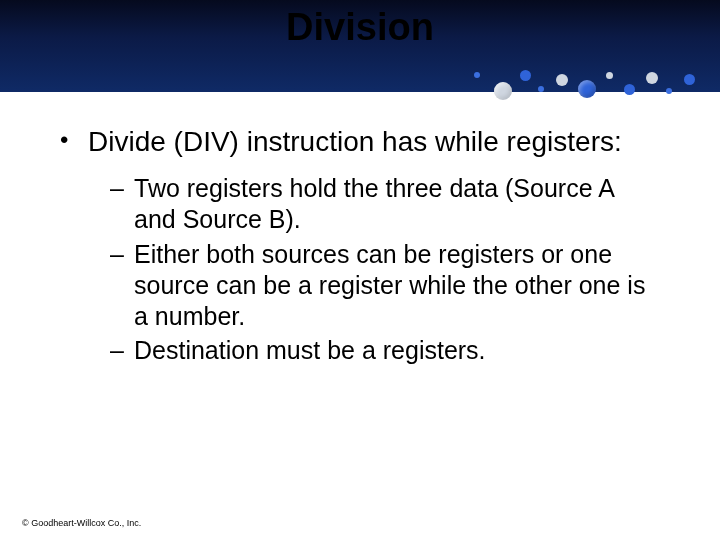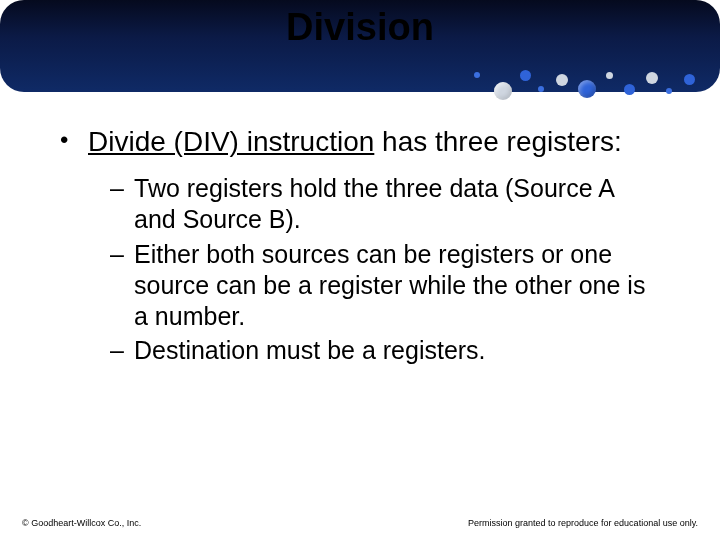--- a/index.html
+++ b/index.html
@@ -9,21 +9,20 @@
     background: #ffffff;
     font-family: Arial, Helvetica, sans-serif;
     position: relative;
     overflow: hidden;
   }
   .header {
     position: relative;
     width: 720px;
     height: 92px;
     background: linear-gradient(180deg, #050a1e 0%, #0b1a46 40%, #0f2a66 100%);
-    border-radius: 24px;
   }
   .header-title {
     position: absolute;
     top: 6px;
     left: 0; right: 0;
     text-align: center;
     color: #000;
     font-size: 38px;
     font-weight: bold;
   }
@@ -56,21 +55,21 @@
   .bullet-marker {
     width: 28px;
     flex: 0 0 28px;
     text-align: left;
     font-size: 24px;
     line-height: 1.35;
   }
   .bullet-body {
     flex: 1;
   }
-  .underline { text-decoration: underline; }
+  .underline { }
 
   .sub-list {
     margin-left: 50px;
     font-size: 25px;
     line-height: 1.25;
     color: #000;
   }
   .sub-item {
     display: flex;
     margin-bottom: 3px;
@@ -112,21 +111,21 @@
     <span class="hc blue s" style="top:22px; left:206px;"></span>
     <span class="hc blue m" style="top:8px;  left:224px;"></span>
   </div>
 </div>
 
 <div class="content">
   <div class="bullet-main">
     <div class="bullet-main-row">
       <div class="bullet-marker">•</div>
       <div class="bullet-body">
-        <span class="underline">Divide (DIV) instruction</span><span> has three registers:</span>
+        <span class="underline">Divide (DIV) instruction</span><span> has while registers:</span>
       </div>
     </div>
   </div>
 
   <div class="sub-list">
     <div class="sub-item">
       <div class="sub-marker">–</div>
       <div class="sub-body">Two registers hold the three data (Source A and Source B).</div>
     </div>
     <div class="sub-item">
@@ -135,14 +134,13 @@
     </div>
     <div class="sub-item">
       <div class="sub-marker">–</div>
       <div class="sub-body">Destination must be a registers.</div>
     </div>
   </div>
 </div>
 
 <div class="footer">
   <span>© Goodheart-Willcox Co., Inc.</span>
-  <span>Permission granted to reproduce for educational use only.</span>
 </div>
 
 </body></html>

